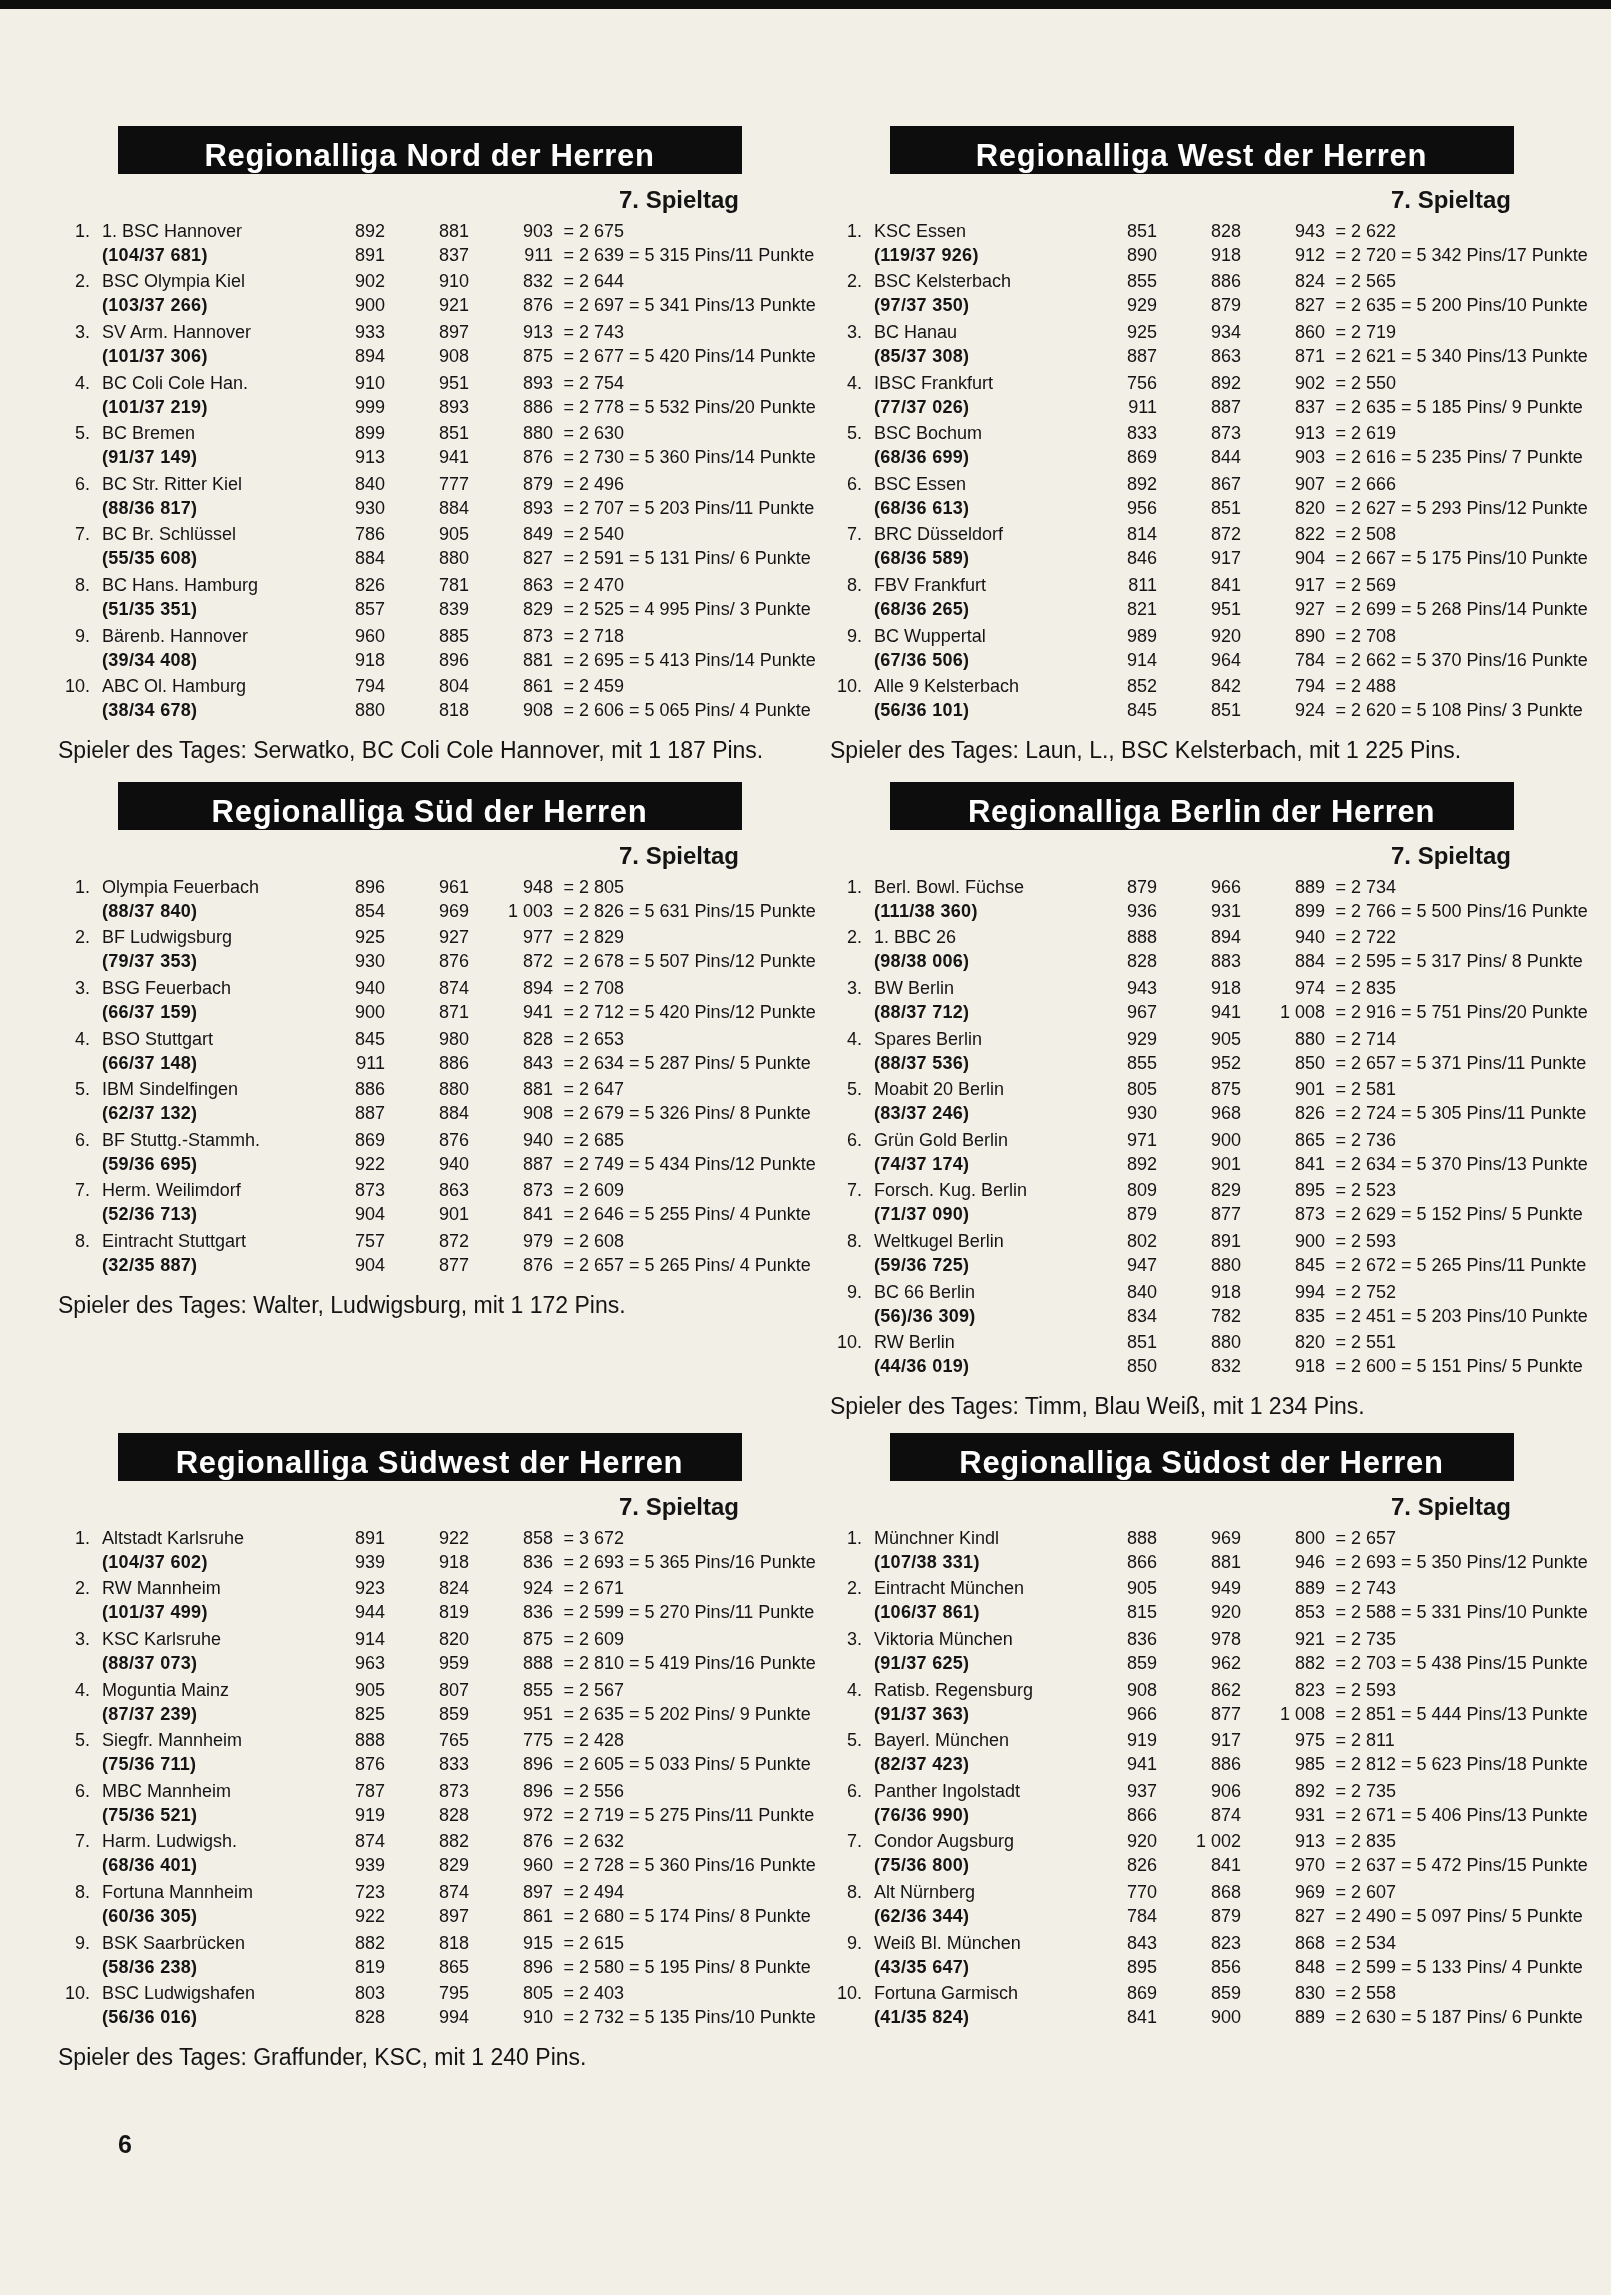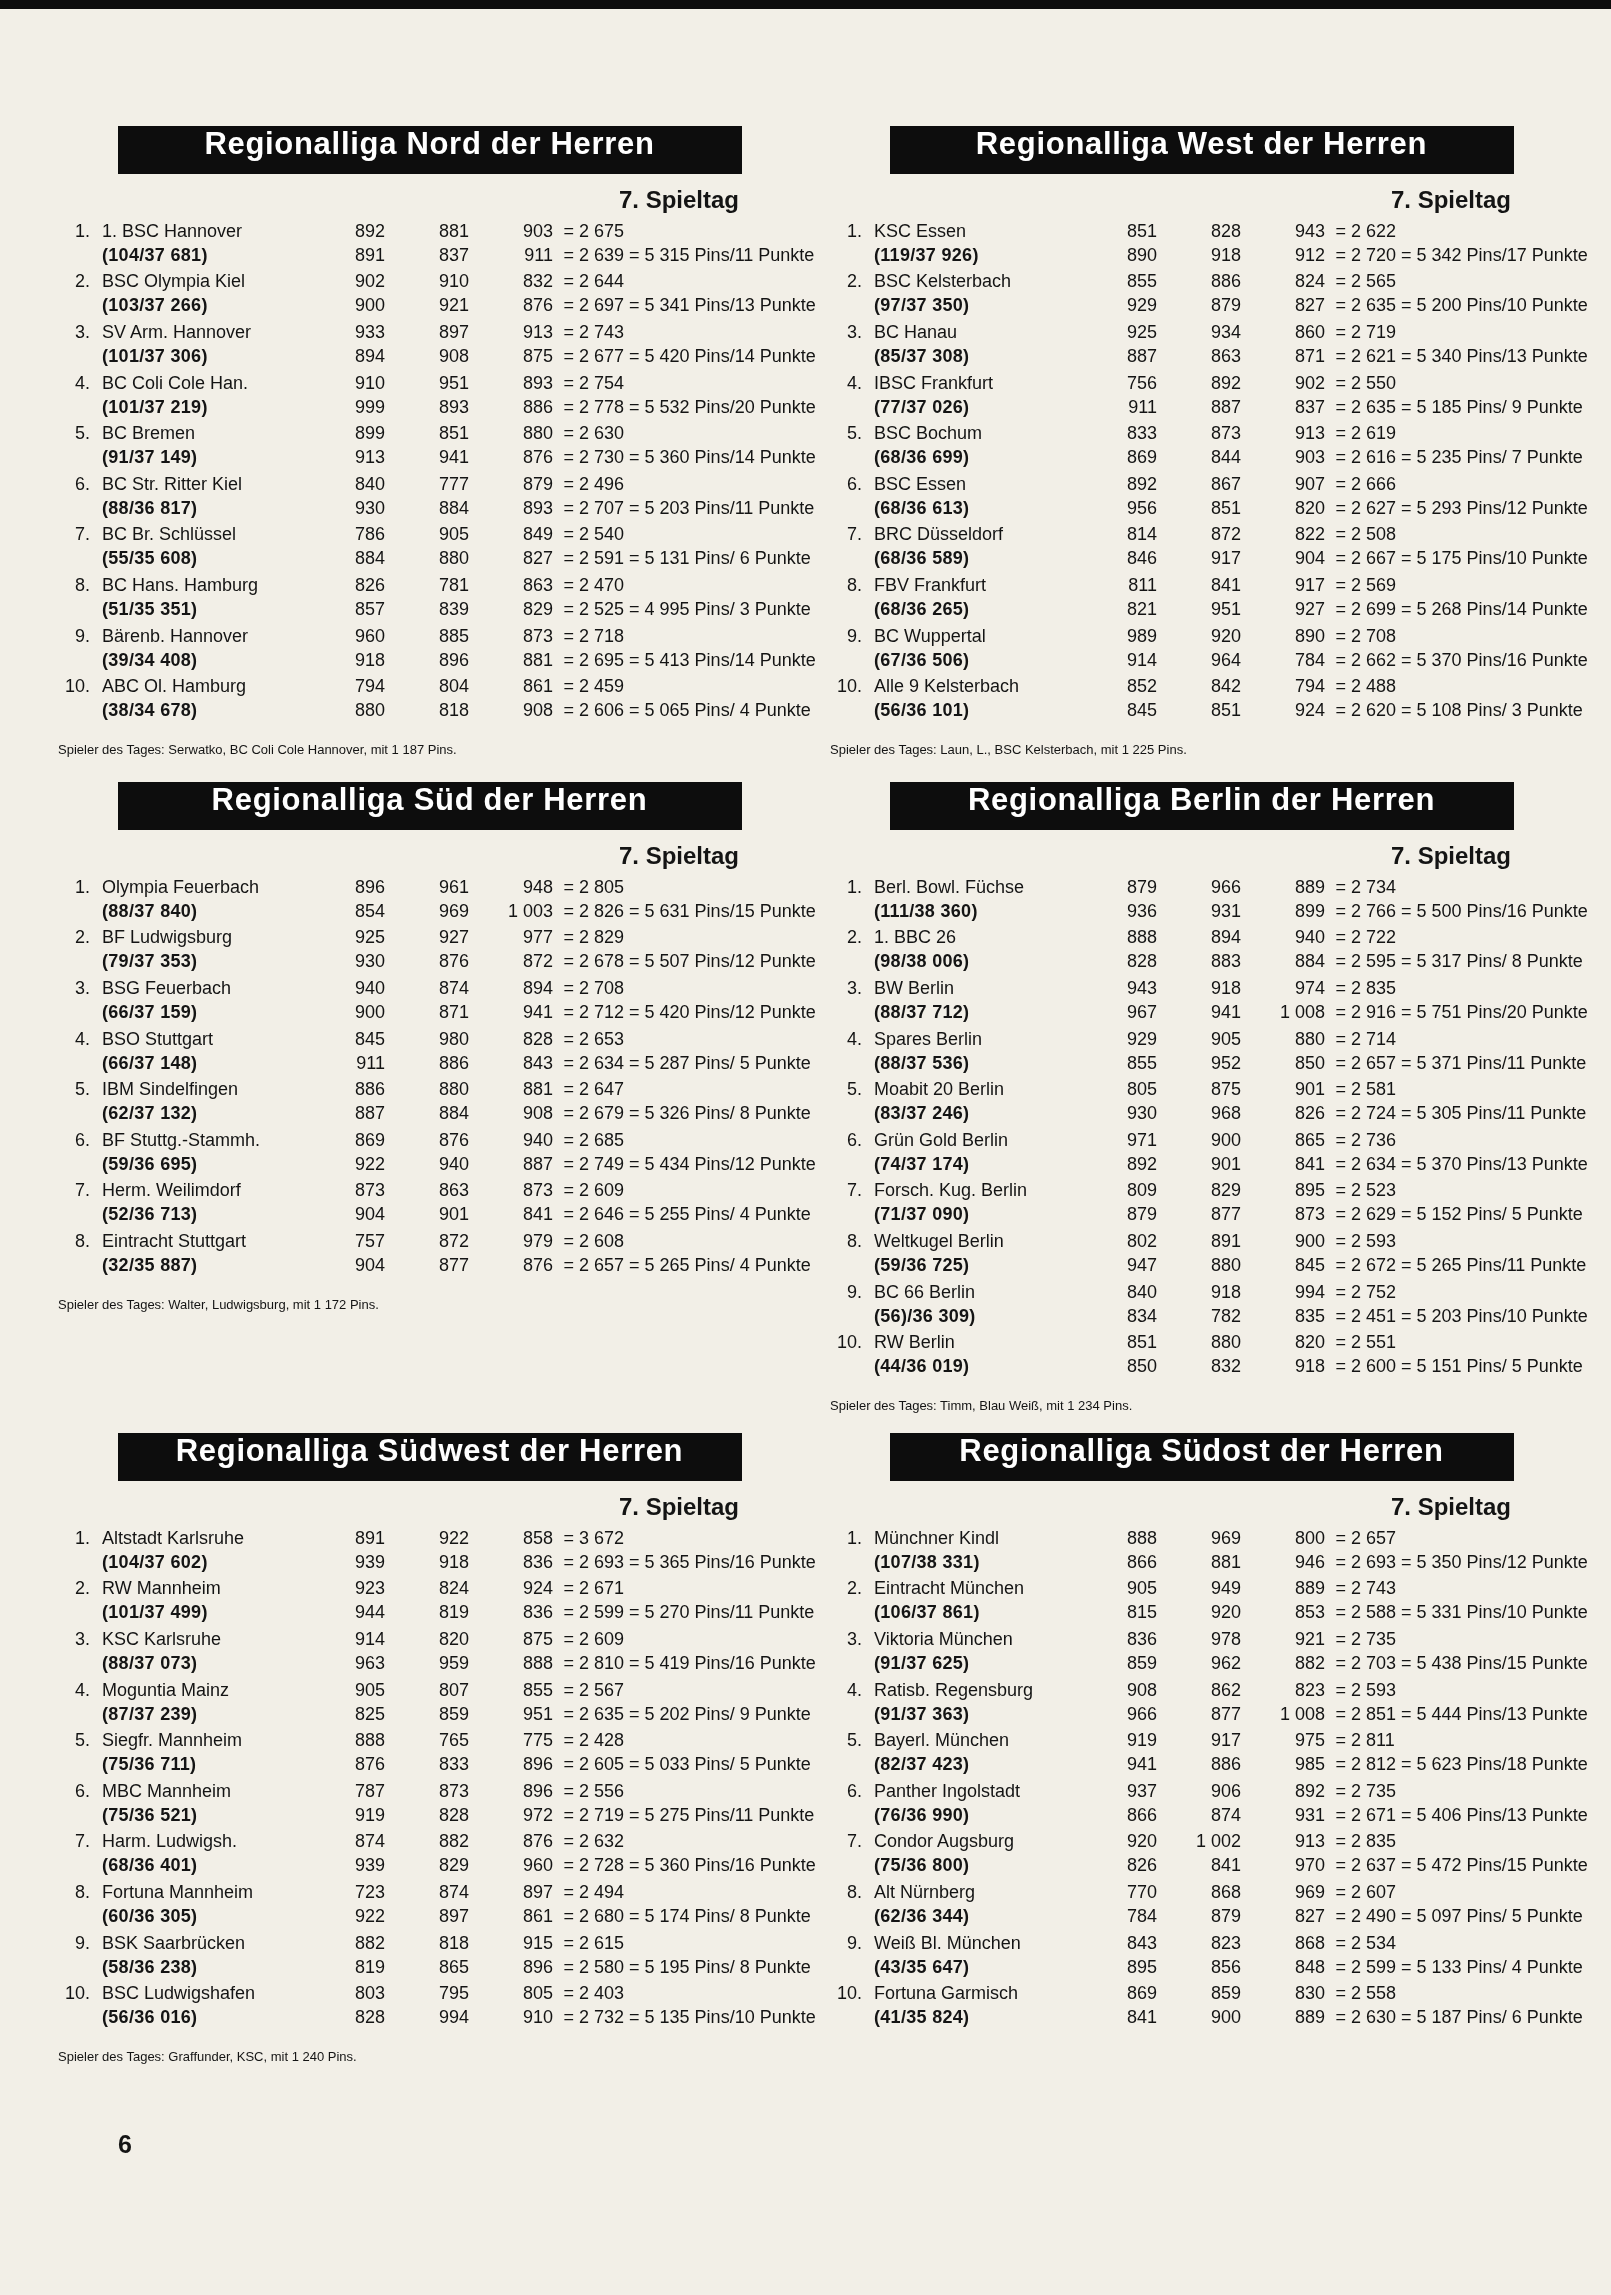--- a/index.html
+++ b/index.html
@@ -23,21 +23,21 @@
   .col{position:absolute;width:743px;}
   .col-left{left:58px;}
   .col-right{left:830px;}
   .section{position:absolute;width:743px;}
   .sec-top-0{top:126px;}
   .sec-top-1{top:782px;}
   .sec-top-2{top:1433px;}
   .header-bar{
     width:624px;height:48px;margin:0 auto;
     background:var(--bar-bg);
-    display:flex;align-items:flex-start;justify-content:center;
+    display:flex;align-items:flex-end;justify-content:center;
   }
   .header-title{
     color:var(--bar-text);font-size:31px;font-weight:700;
     letter-spacing:0.7px;white-space:nowrap;
   }
   .matchday{
     margin-top:14.5px;height:22.4px;line-height:22.4px;
     text-align:right;padding-right:62px;
     font-size:24px;font-weight:700;
   }
@@ -47,21 +47,21 @@
     display:grid;
     grid-template-columns:32px 225px 70px 84px 84px auto;
     line-height:24px;font-size:18px;
   }
   .cell-rank{text-align:right;white-space:nowrap;}
   .cell-name{padding-left:12px;white-space:nowrap;overflow:visible;}
   .cell-avg{padding-left:12px;font-weight:700;white-space:nowrap;letter-spacing:0.3px;}
   .cell-score{text-align:right;white-space:pre;}
   .cell-tail{padding-left:10.5px;white-space:pre;}
   .sec-footer{
-    margin-top:17px;font-size:13px;line-height:22.4px;white-space:nowrap;
+    margin-top:17px;font-size:23px;line-height:22.4px;white-space:nowrap;
   }
   .page-number{
     position:absolute;left:118px;top:2130px;
     font-size:25px;font-weight:700;
   }
 </style>
 </head>
 <body>
 
 <div>

